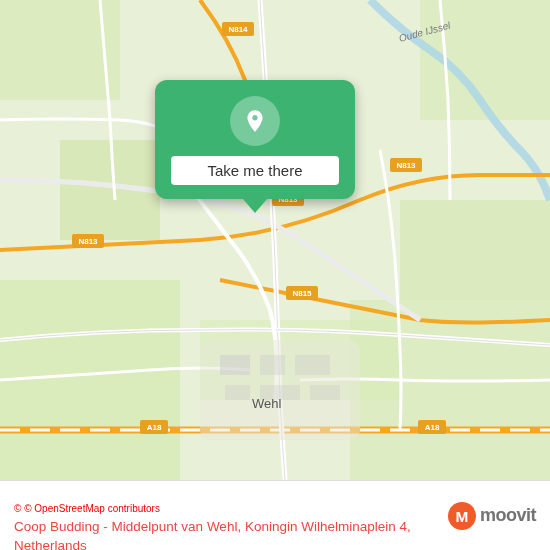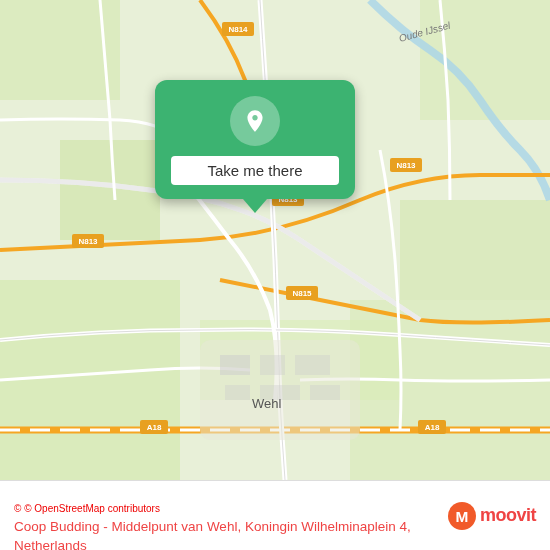--- a/index.html
+++ b/index.html
@@ -132,21 +132,21 @@
     }
 
     #moovit-icon {
       width: 28px;
       height: 28px;
     }
 
     #moovit-text {
       font-size: 18px;
       font-weight: 700;
-      color: #ef4444;
+      color: #737373;
       letter-spacing: -0.5px;
     }
   </style>
 </head>
 <body>
 
 <div id="map-container">
 
   <svg id="map-bg" viewBox="0 0 550 480" xmlns="http://www.w3.org/2000/svg">
 

